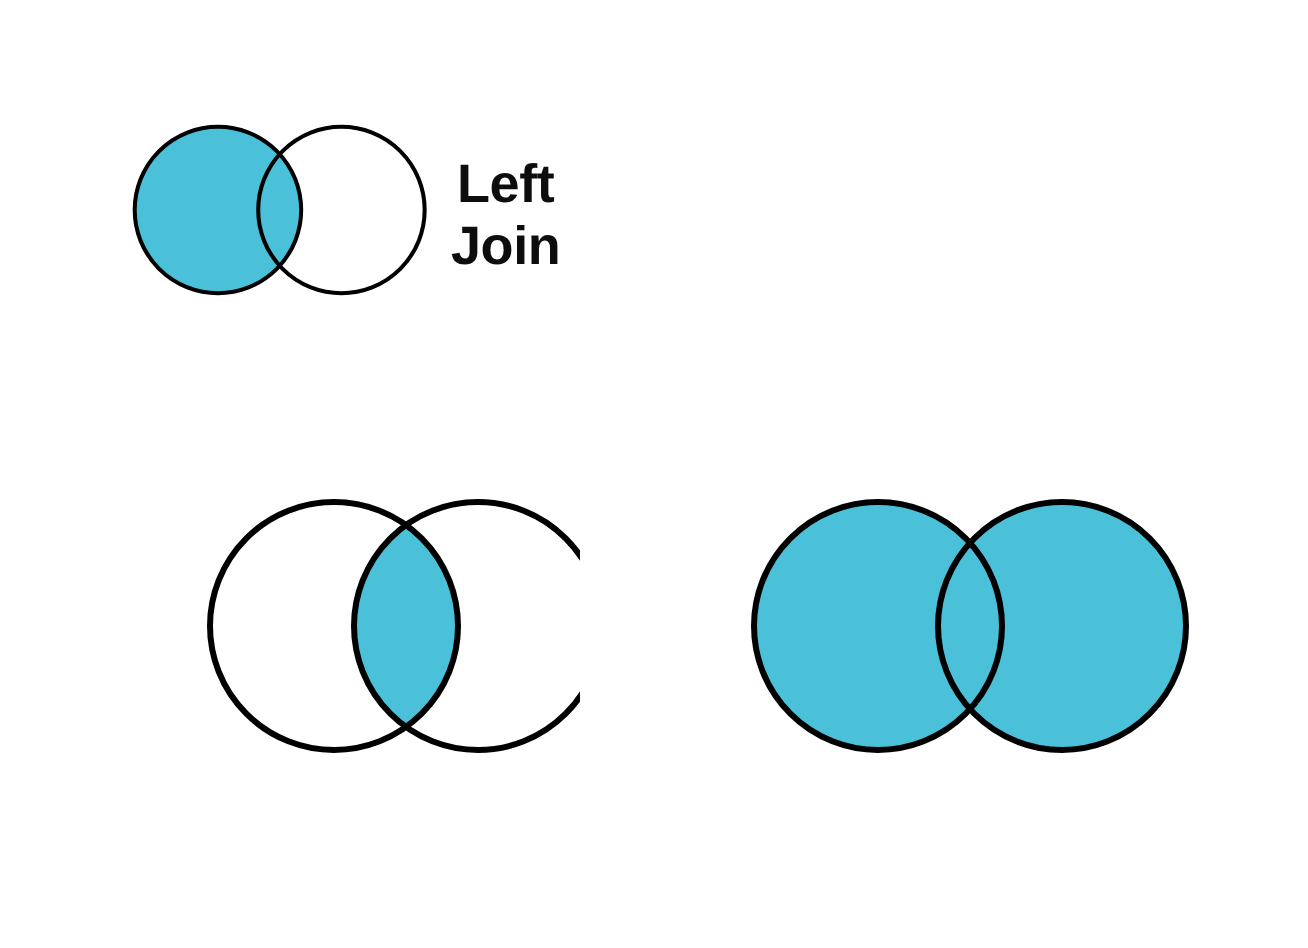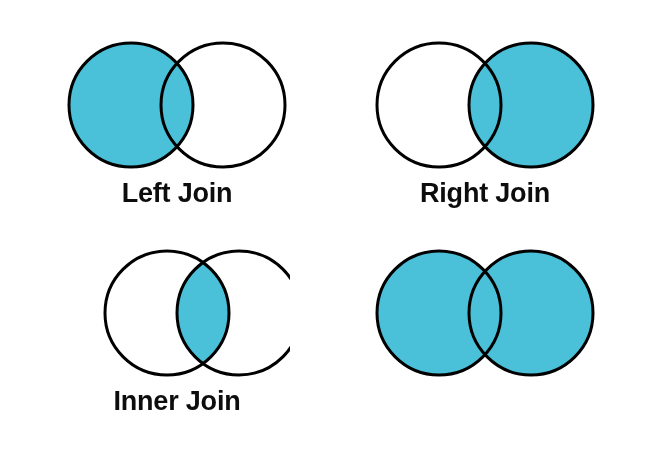--- a/index.html
+++ b/index.html
@@ -15,21 +15,21 @@
   }
   #diagram-root {
     position: relative;
     width: 654px;
     height: 474px;
     background: #ffffff;
   }
   .venn-cell {
     position: absolute;
     display: flex;
-    flex-direction: column;
+    flex-direction: row;
     align-items: center;
   }
   .venn-figure {
     display: block;
   }
   .venn-caption {
     font-family: "Liberation Sans", sans-serif;
     font-weight: bold;
     font-size: 27px;
     line-height: 31px;
@@ -65,54 +65,36 @@
       <g clip-path="url(#clipR-lj)">
         <circle cx="67" cy="67" r="62" fill="#4ac1d9"></circle>
       </g>
 
       <circle cx="67" cy="67" r="62" fill="none" stroke="#000000" stroke-width="3"></circle>
       <circle cx="159" cy="67" r="62" fill="none" stroke="#000000" stroke-width="3"></circle>
     </svg>
     <div class="venn-caption">Left Join</div>
   </div>
 
-  <div class="venn-cell" id="cell-right-join">
-    <svg class="venn-figure" width="226" height="134" viewBox="0 0 226 134" xmlns="http://www.w3.org/2000/svg">
-      <defs>
-        <clipPath id="clipL-rj">
-            <circle cx="67" cy="67" r="62"></circle>
-          </clipPath>
-      </defs>
-      <circle cx="67" cy="67" r="62" fill="#ffffff"></circle>
-      <circle cx="159" cy="67" r="62" fill="#4ac1d9"></circle>
-      <g clip-path="url(#clipL-rj)">
-        <circle cx="159" cy="67" r="62" fill="#4ac1d9"></circle>
-      </g>
-      <circle cx="67" cy="67" r="62" fill="none" stroke="#000000" stroke-width="3"></circle>
-      <circle cx="159" cy="67" r="62" fill="none" stroke="#000000" stroke-width="3"></circle>
-    </svg>
-    <div class="venn-caption">Right Join</div>
-  </div>
 
   <div class="venn-cell" id="cell-inner-join">
     <svg class="venn-figure" width="226" height="134" viewBox="0 0 226 134" xmlns="http://www.w3.org/2000/svg">
       <defs>
         <clipPath id="clipR-ij">
             <circle cx="175" cy="67" r="62"></circle>
           </clipPath>
       </defs>
       <circle cx="103" cy="67" r="62" fill="#ffffff"></circle>
       <circle cx="175" cy="67" r="62" fill="#ffffff"></circle>
       <g clip-path="url(#clipR-ij)">
         <circle cx="103" cy="67" r="62" fill="#4ac1d9"></circle>
       </g>
       <circle cx="103" cy="67" r="62" fill="none" stroke="#000000" stroke-width="3"></circle>
       <circle cx="175" cy="67" r="62" fill="none" stroke="#000000" stroke-width="3"></circle>
     </svg>
-    <div class="venn-caption">Inner Join</div>
   </div>
 
   <div class="venn-cell" id="cell-full-outer">
     <svg class="venn-figure" width="226" height="134" viewBox="0 0 226 134" xmlns="http://www.w3.org/2000/svg">
       <defs>
         <clipPath id="clipR-fo">
             <circle cx="159" cy="67" r="62"></circle>
           </clipPath>
       </defs>
       <circle cx="67" cy="67" r="62" fill="#4ac1d9"></circle>

